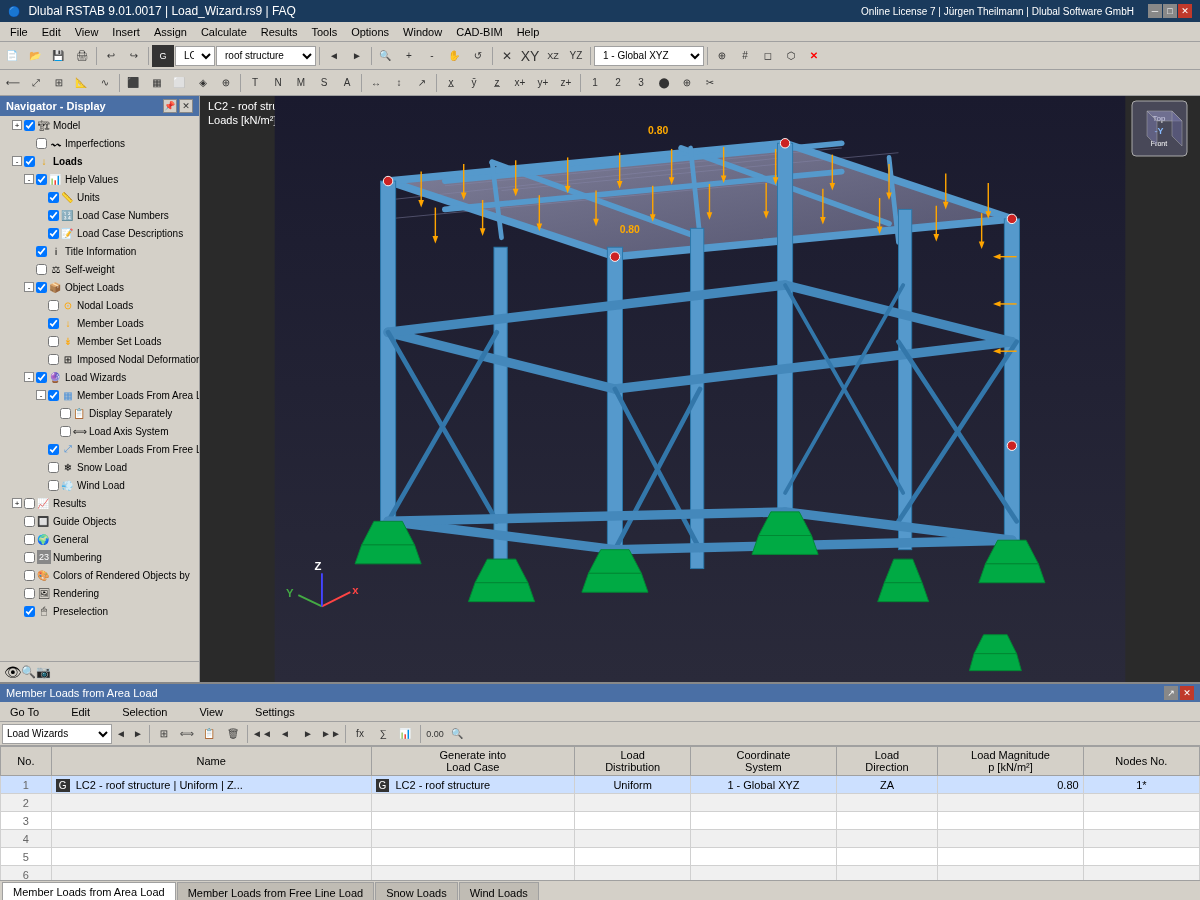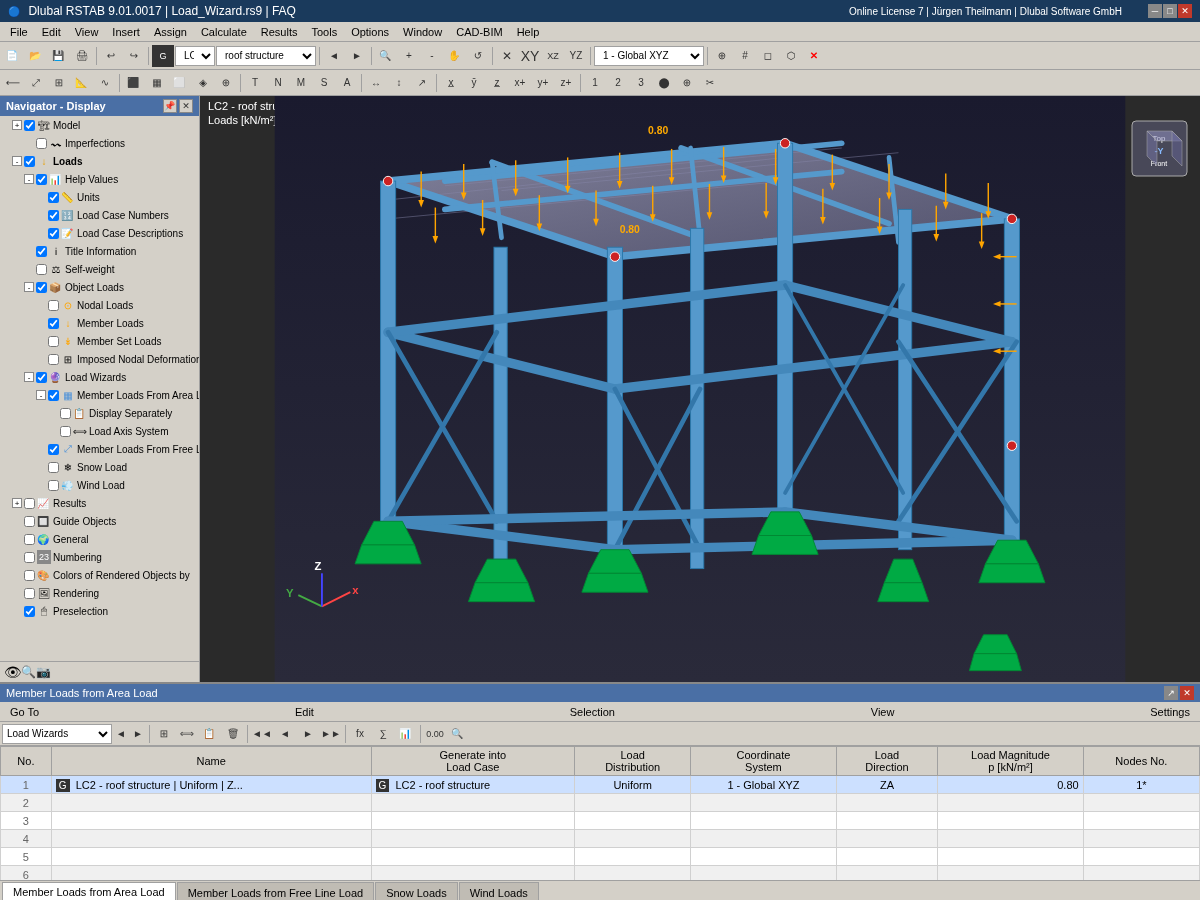--- a/index.html
+++ b/index.html
@@ -1,21 +1,21 @@
 <!DOCTYPE html>
 <html><head>
   <meta charset="utf-8">
   <style>
     * { margin: 0; padding: 0; box-sizing: border-box; }
     body { font-family: 'Segoe UI', Tahoma, Geneva, Verdana, sans-serif; font-size: 11px; background: #d4d0c8; overflow: hidden; width: 1200px; height: 900px; }
     
     
     #title-bar { background: #1a3a5c; color: white; height: 22px; display: flex; align-items: center; justify-content: space-between; padding: 0 8px; font-size: 12px; }
     #title-bar-left { display: flex; align-items: center; gap: 4px; }
-    #title-bar-right { display: flex; align-items: center; gap: 18px; font-size: 12px; }
+    #title-bar-right { display: flex; align-items: center; gap: 6px; font-size: 12px; }
     #title-bar-controls { display: flex; gap: 2px; }
     .title-btn { width: 14px; height: 14px; background: #888; border: none; cursor: pointer; font-size: 9px; display: flex; align-items: center; justify-content: center; color: white; }
     .title-btn.close { background: #c0392b; }
 
     
     #menu-bar { background: #d4d0c8; border-bottom: 1px solid #a0a0a0; height: 20px; display: flex; align-items: center; padding: 0 4px; gap: 2px; }
     .menu-item { padding: 1px 6px; font-size: 11px; cursor: pointer; color: #000; }
 
     
     .toolbar { background: #d4d0c8; border-bottom: 1px solid #a0a0a0; height: 26px; display: flex; align-items: center; padding: 0 2px; gap: 1px; flex-wrap: nowrap; }
@@ -43,29 +43,29 @@
     .tree-label { font-size: 10px; }
     .indent-1 { padding-left: 12px; }
     .indent-2 { padding-left: 24px; }
     .indent-3 { padding-left: 36px; }
     .indent-4 { padding-left: 48px; }
 
     
     #view-area { flex: 1; background: #2a2a2a; position: relative; overflow: hidden; }
     #view-label { position: absolute; top: 4px; left: 8px; color: white; font-size: 11px; }
     #view-label2 { position: absolute; top: 18px; left: 8px; color: white; font-size: 11px; }
-    #view-cube { position: absolute; top: 20px; right: 8px; width: 65px; height: 65px; }
+    #view-cube { position: absolute; top: 0; right: 8px; width: 65px; height: 65px; }
     
     
     #structure-svg { position: absolute; top: 0; left: 0; width: 100%; height: 100%; }
 
     
     #bottom-panel { height: 220px; background: #d4d0c8; border-top: 2px solid #888; display: flex; flex-direction: column; }
     #bottom-panel-header { background: #4a6fa5; color: white; height: 18px; display: flex; align-items: center; justify-content: space-between; padding: 0 6px; font-size: 11px; }
-    #bottom-panel-menu { background: #d4d0c8; border-bottom: 1px solid #a0a0a0; height: 20px; display: flex; align-items: center; padding: 0 4px; gap: 20px; justify-content: space-between; }
+    #bottom-panel-menu { background: #d4d0c8; border-bottom: 1px solid #a0a0a0; height: 20px; display: flex; align-items: center; padding: 0 4px; gap: 20px; }
     .panel-menu-item { padding: 1px 6px; font-size: 11px; cursor: pointer; }
     #bottom-toolbar { background: #d4d0c8; border-bottom: 1px solid #a0a0a0; height: 24px; display: flex; align-items: center; padding: 0 2px; gap: 1px; }
     
     
     #data-table { flex: 1; overflow: auto; background: #ec4899; }
     table { border-collapse: collapse; width: 100%; font-size: 11px; }
     th { background: #d4d0c8; border: 1px solid #a0a0a0; padding: 2px 4px; text-align: center; font-weight: normal; height: 28px; position: sticky; top: 0; z-index: 1; white-space: nowrap; }
     td { border: 1px solid #d0d0d0; padding: 1px 4px; height: 18px; }
     tr:nth-child(even) td { background: #f0f0f0; }
     tr:nth-child(odd) td { background: white; }

